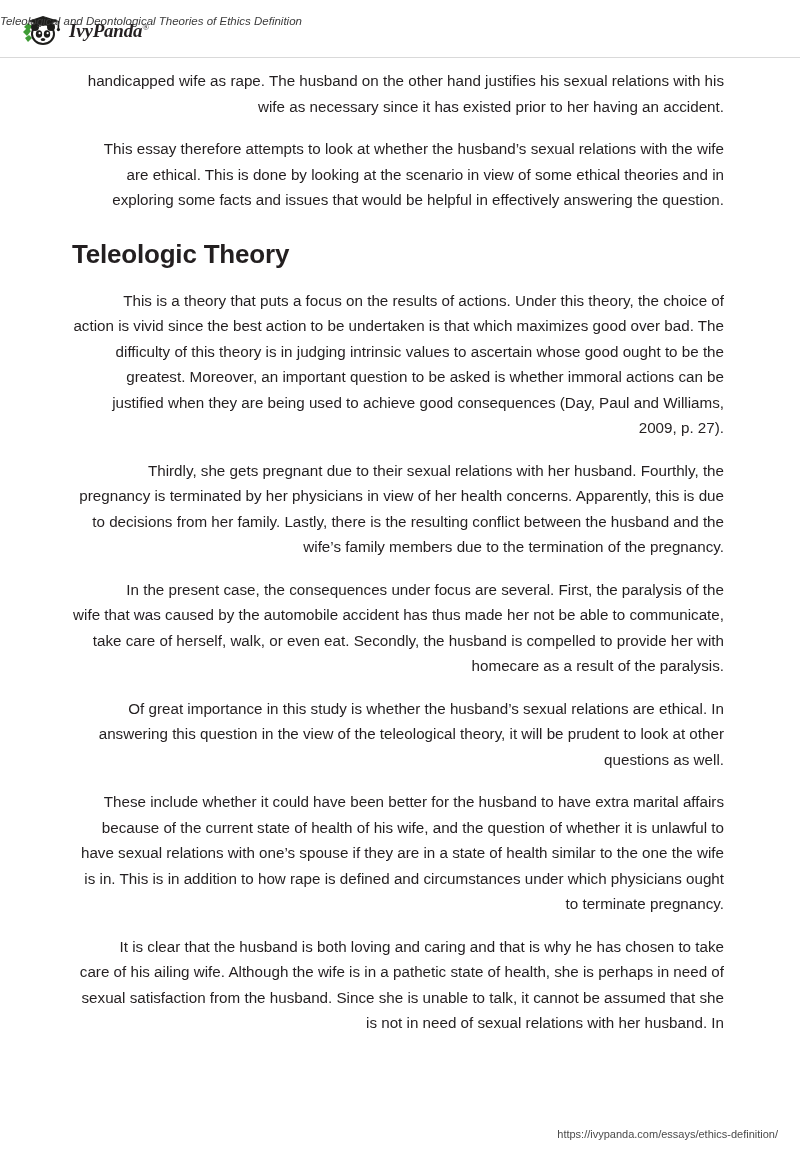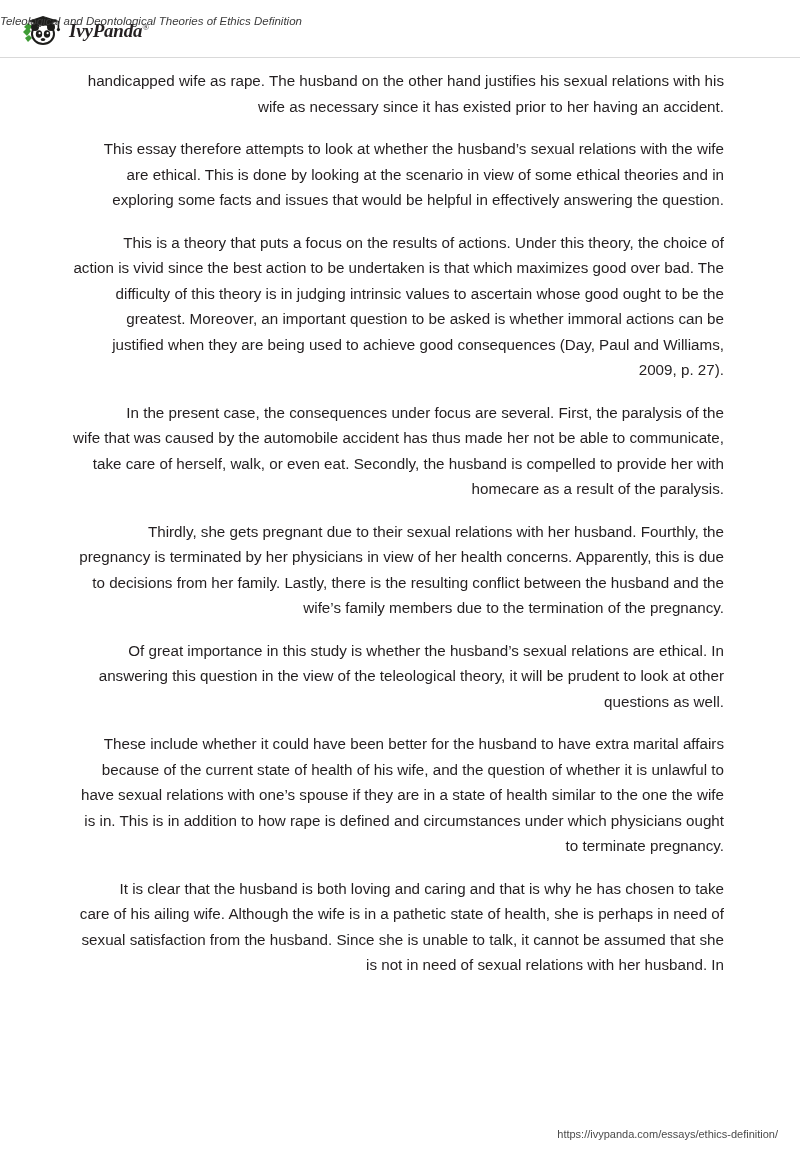--- a/index.html
+++ b/index.html
@@ -141,24 +141,25 @@
 
     <div class="doc-title">Teleological and Deontological Theories of Ethics Definition</div>
     <div class="header-rule"></div>
   </div>
 
   <div class="content">
 
     <p class="para">handicapped wife as rape. The husband on the other hand justifies his sexual relations with his wife as necessary since it has existed prior to her having an accident.</p>
     <p class="para indent">This essay therefore attempts to look at whether the husband’s sexual relations with the wife are ethical. This is done by looking at the scenario in view of some ethical theories and in exploring some facts and issues that would be helpful in effectively answering the question.</p>
 
+    <h2 class="section">Teleologic Theory</h2>
 
     <p class="para indent">This is a theory that puts a focus on the results of actions. Under this theory, the choice of action is vivid since the best action to be undertaken is that which maximizes good over bad. The difficulty of this theory is in judging intrinsic values to ascertain whose good ought to be the greatest. Moreover, an important question to be asked is whether immoral actions can be justified when they are being used to achieve good consequences (Day, Paul and Williams, 2009, p. 27).</p>
+    <p class="para indent">Thirdly, she gets pregnant due to their sexual relations with her husband. Fourthly, the pregnancy is terminated by her physicians in view of her health concerns. Apparently, this is due to decisions from her family. Lastly, there is the resulting conflict between the husband and the wife’s family members due to the termination of the pregnancy.</p>
     <p class="para indent">In the present case, the consequences under focus are several. First, the paralysis of the wife that was caused by the automobile accident has thus made her not be able to communicate, take care of herself, walk, or even eat. Secondly, the husband is compelled to provide her with homecare as a result of the paralysis.</p>
-    <p class="para indent">Thirdly, she gets pregnant due to their sexual relations with her husband. Fourthly, the pregnancy is terminated by her physicians in view of her health concerns. Apparently, this is due to decisions from her family. Lastly, there is the resulting conflict between the husband and the wife’s family members due to the termination of the pregnancy.</p>
     <p class="para indent">Of great importance in this study is whether the husband’s sexual relations are ethical. In answering this question in the view of the teleological theory, it will be prudent to look at other questions as well.</p>
     <p class="para indent">These include whether it could have been better for the husband to have extra marital affairs because of the current state of health of his wife, and the question of whether it is unlawful to have sexual relations with one’s spouse if they are in a state of health similar to the one the wife is in. This is in addition to how rape is defined and circumstances under which physicians ought to terminate pregnancy.</p>
     <p class="para indent">It is clear that the husband is both loving and caring and that is why he has chosen to take care of his ailing wife. Although the wife is in a pathetic state of health, she is perhaps in need of sexual satisfaction from the husband. Since she is unable to talk, it cannot be assumed that she is not in need of sexual relations with her husband. In</p>
   </div>
 
   <div class="footer-url">https://ivypanda.com/essays/ethics-definition/</div>
 
 </div>
 
 </body></html>

